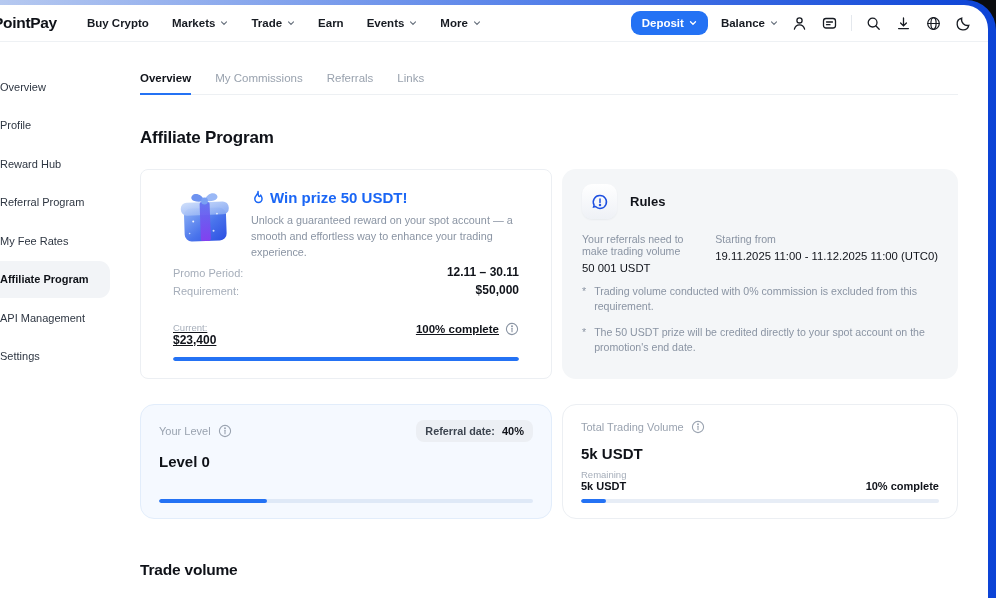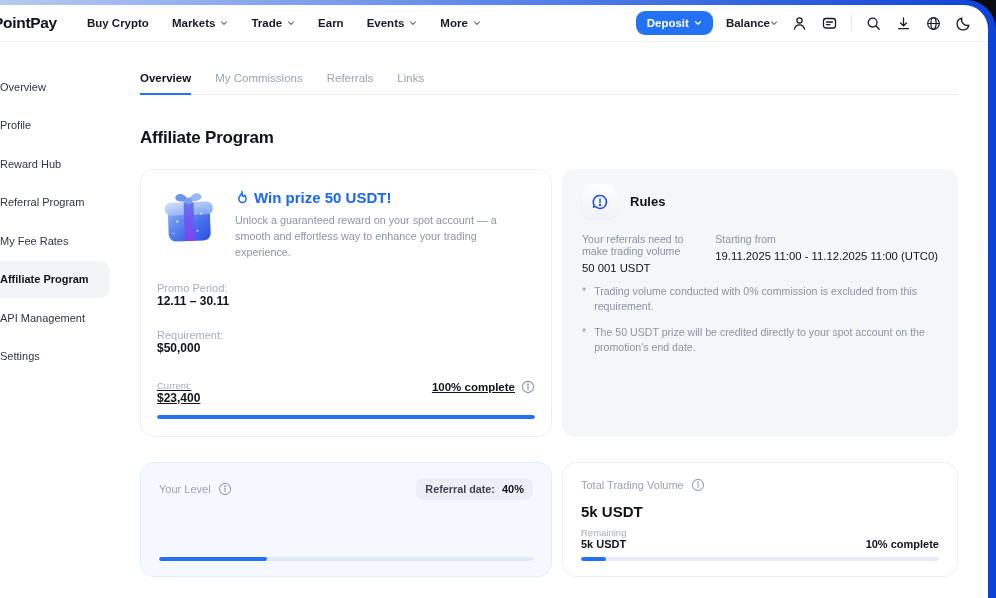--- a/index.html
+++ b/index.html
@@ -13,21 +13,21 @@
   
   .navbar { display:flex; align-items:center; height:37px; border-bottom:1px solid #eef1f4; padding:0 16px 0 0; }
   .logo { font-size:15.5px; font-weight:800; letter-spacing:-0.3px; color:#0f1218; margin-left:-7px; white-space:nowrap; }
   .nav-links { display:flex; align-items:center; gap:23px; margin-left:30px; }
   .nav-item { display:flex; align-items:center; gap:5px; font-size:11.5px; font-weight:700; color:#171b22; cursor:pointer; white-space:nowrap; }
   .caret { width:8px; height:8px; display:inline-block; }
   .caret svg { display:block; }
   .nav-right { margin-left:auto; display:flex; align-items:center; gap:13px; }
   .deposit-btn { display:flex; align-items:center; gap:5px; background:#2472f4; color:#fff; border:none;
                  font-family:inherit; font-size:11.5px; font-weight:700; padding:6px 11px; border-radius:9px; cursor:pointer; }
-  .balance { display:flex; align-items:center; font-size:11.5px; font-weight:700; color:#171b22; cursor:pointer; }
+  .balance { display:flex; align-items:center; gap:5px; font-size:11.5px; font-weight:700; color:#171b22; cursor:pointer; }
   .nav-icon { width:17px; height:17px; display:flex; align-items:center; justify-content:center; cursor:pointer; }
   .nav-divider { width:1px; height:16px; background:#e4e8ed; }
 
   
   .sidebar { position:absolute; left:0; top:37px; width:118px; padding-top:26px; }
   .side-item { height:37px; display:flex; align-items:center; font-size:11px; color:#2e3642; cursor:pointer; margin-bottom:1.5px; }
   .side-item.active { background:#f2f4f7; border-radius:11px; margin-left:-22px; padding-left:22px; width:132px;
                       font-weight:800; color:#0f1218; }
 
   
@@ -35,26 +35,26 @@
   .tabs { display:flex; gap:24px; margin-top:30px; border-bottom:1px solid #edf0f3; }
   .tab { font-size:11.5px; color:#99a2ae; padding-bottom:9px; cursor:pointer; }
   .tab.active { color:#10131a; font-weight:800; border-bottom:2px solid #2472f4; margin-bottom:-1px; }
   h1.page-title { font-size:17px; font-weight:800; color:#0f1218; margin-top:33px; letter-spacing:-0.2px; }
 
   .cards-row { display:grid; grid-template-columns:412px 1fr; gap:10px; }
   .row1 { margin-top:21px; }
   .row2 { margin-top:25px; }
 
   
-  .promo-card { background:#fff; border:1px solid #eceff3; border-radius:14px; padding:13px 16px 17px; }
+  .promo-card { background:#fff; border:1px solid #eceff3; border-radius:8px; padding:13px 32px 17px; }
   .promo-head { display:flex; gap:14px; align-items:flex-start; }
   .gift { width:64px; height:64px; flex:0 0 64px; transform:rotate(-2deg); }
   .promo-title { display:flex; align-items:center; gap:6px; color:#1a66f5; font-size:15px; font-weight:800; margin-top:6px; }
   .promo-desc { font-size:10.8px; color:#8a94a3; line-height:1.5; margin-top:6px; max-width:302px; }
-  .prow { display:flex; justify-content:space-between; align-items:flex-start; margin-top:21px;flex-direction:column; }
+  .prow { display:flex; justify-content:space-between; align-items:flex-end; margin-top:4px; }
   .prow-label { font-size:11px; color:#a6aeba; }
   .prow-value { font-size:12px; font-weight:800; color:#10131a; }
   .current-block { display:flex; justify-content:space-between; align-items:flex-start; margin-top:25px;text-decoration:underline; }
   .mini-label { font-size:9.5px; color:#a6aeba; }
   .complete { display:flex; align-items:center; gap:6px; font-size:11.5px; font-weight:800; color:#10131a; }
   .progress { height:4px; border-radius:4px; background:#e7edf6; margin-top:10px; overflow:hidden; }
   .progress-fill { height:100%; border-radius:4px; background:#2472f4; }
 
   
   .rules-card { background:#f4f6f8; border-radius:14px; padding:15px 20px; }
@@ -347,20 +347,21 @@
                   <path d="M7 6.3v3.4"></path>
                   <circle cx="7" cy="4.2" r="0.4" fill="#9aa3b0"></circle>
                 </svg>
               </span>
           </div>
           <div class="rate-badge">
             <span class="b-label">Referral date:</span>
             <span class="b-value">40%</span>
           </div>
         </div>
+        <div class="card-value">Level 0</div>
         <div class="level-progress">
           <div class="progress">
             <div class="progress-fill" style="width: 29%;"></div>
           </div>
         </div>
       </div>
 
       <div class="vol-card">
         <div class="card-label-row">
           <div class="card-label">

